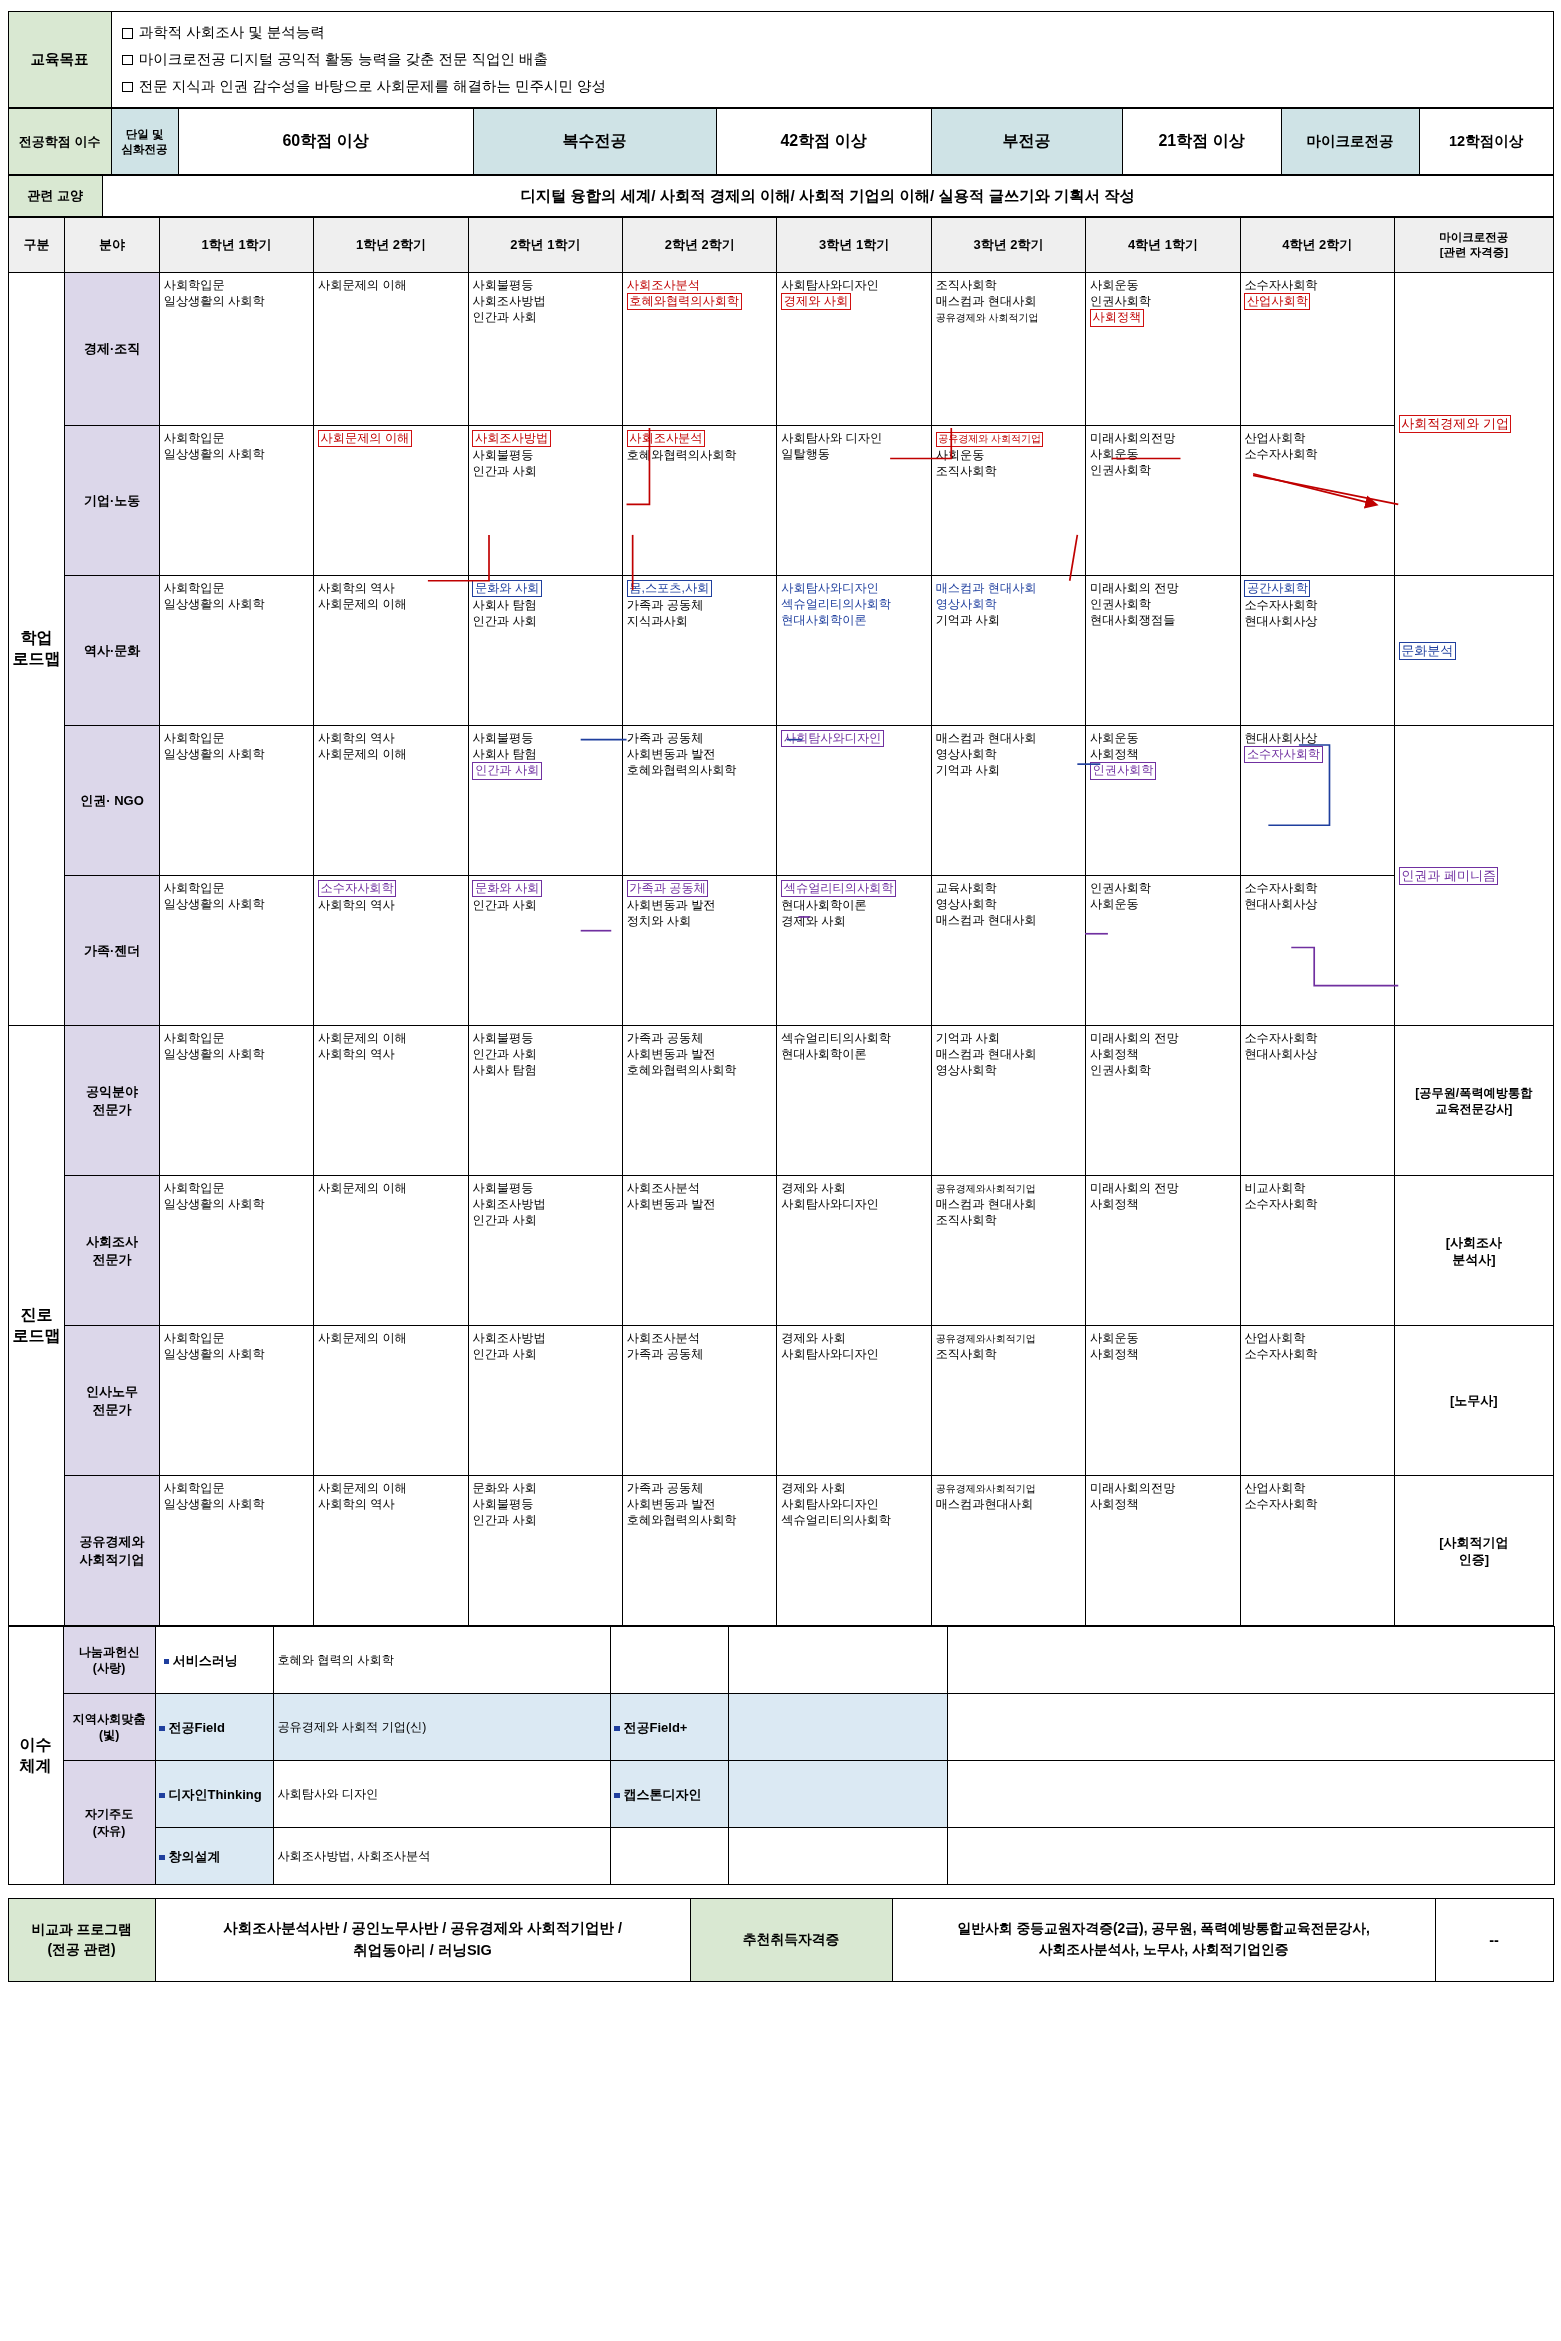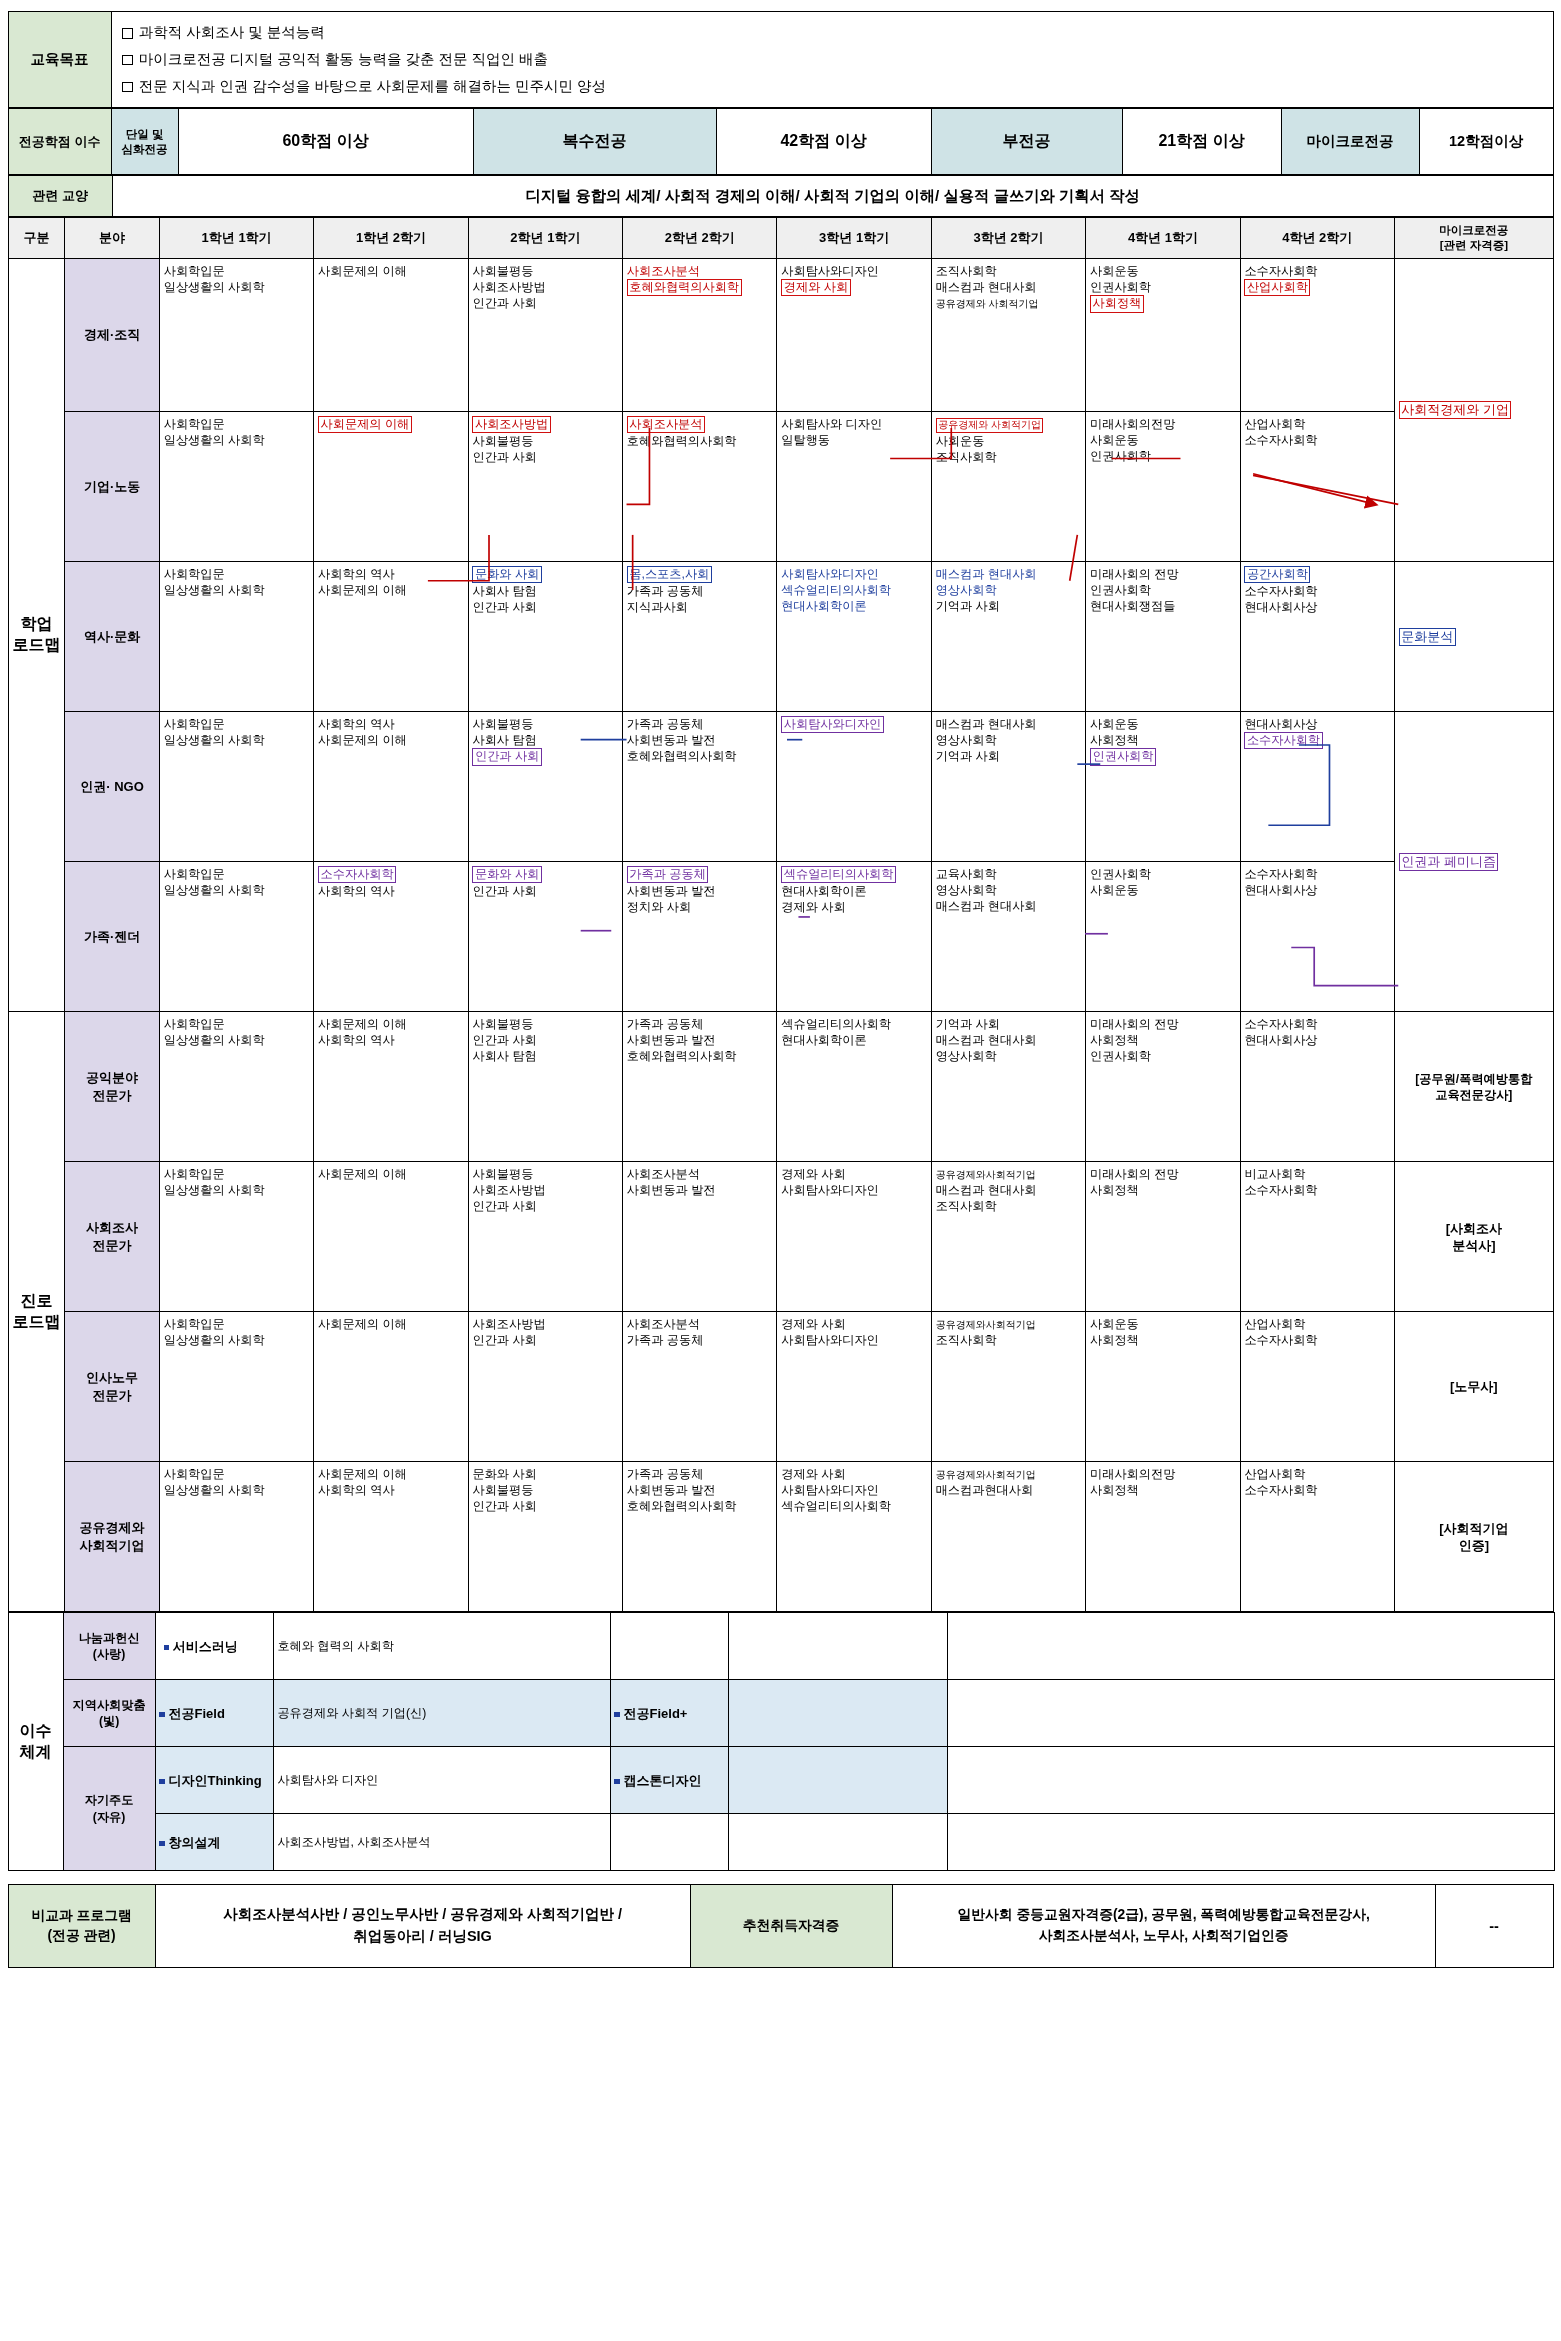--- a/index.html
+++ b/index.html
@@ -60,42 +60,42 @@
       <td class="ctr bold" style="width:159px;font-size:16px;">21학점 이상</td>
       <td class="hdrteal" style="width:138px;font-size:14.5px;">마이크로전공</td>
       <td class="ctr bold" style="width:134px;font-size:14.5px;">12학점이상</td>
     </tr>
   </tbody>
     </table>
 
   <table id="t-lib" style="width:1546px;">
     <tbody>
         <tr style="height:41px;">
-      <td class="hdrgreen" style="width:104px;">관련 교양</td>
+      <td class="hdrgreen" style="width:94px;">관련 교양</td>
       <td class="ctr bold" style="font-size:15.3px;">디지털 융합의 세계/ 사회적 경제의 이해/ 사회적 기업의 이해/ 실용적 글쓰기와 기획서 작성</td>
     </tr>
   </tbody>
     </table>
 
   <table id="t-main" style="width:1546px;">
     <colgroup>
       <col style="width:55px">
         <col style="width:92px">
       <col style="width:150px">
         <col style="width:150px">
         <col style="width:150px">
         <col style="width:150px">
       <col style="width:150px">
         <col style="width:150px">
         <col style="width:150px">
         <col style="width:150px">
       <col style="width:154px">
     </colgroup>
     <tbody>
-        <tr style="height:41px;">
+        <tr style="height:55px;">
       <th class="hdrgray">구분</th>
       <th class="hdrgray">분야</th>
       <th class="hdrgray">1학년 1학기</th>
       <th class="hdrgray">1학년 2학기</th>
       <th class="hdrgray">2학년 1학기</th>
       <th class="hdrgray">2학년 2학기</th>
       <th class="hdrgray">3학년 1학기</th>
       <th class="hdrgray">3학년 2학기</th>
       <th class="hdrgray">4학년 1학기</th>
       <th class="hdrgray">4학년 2학기</th>

